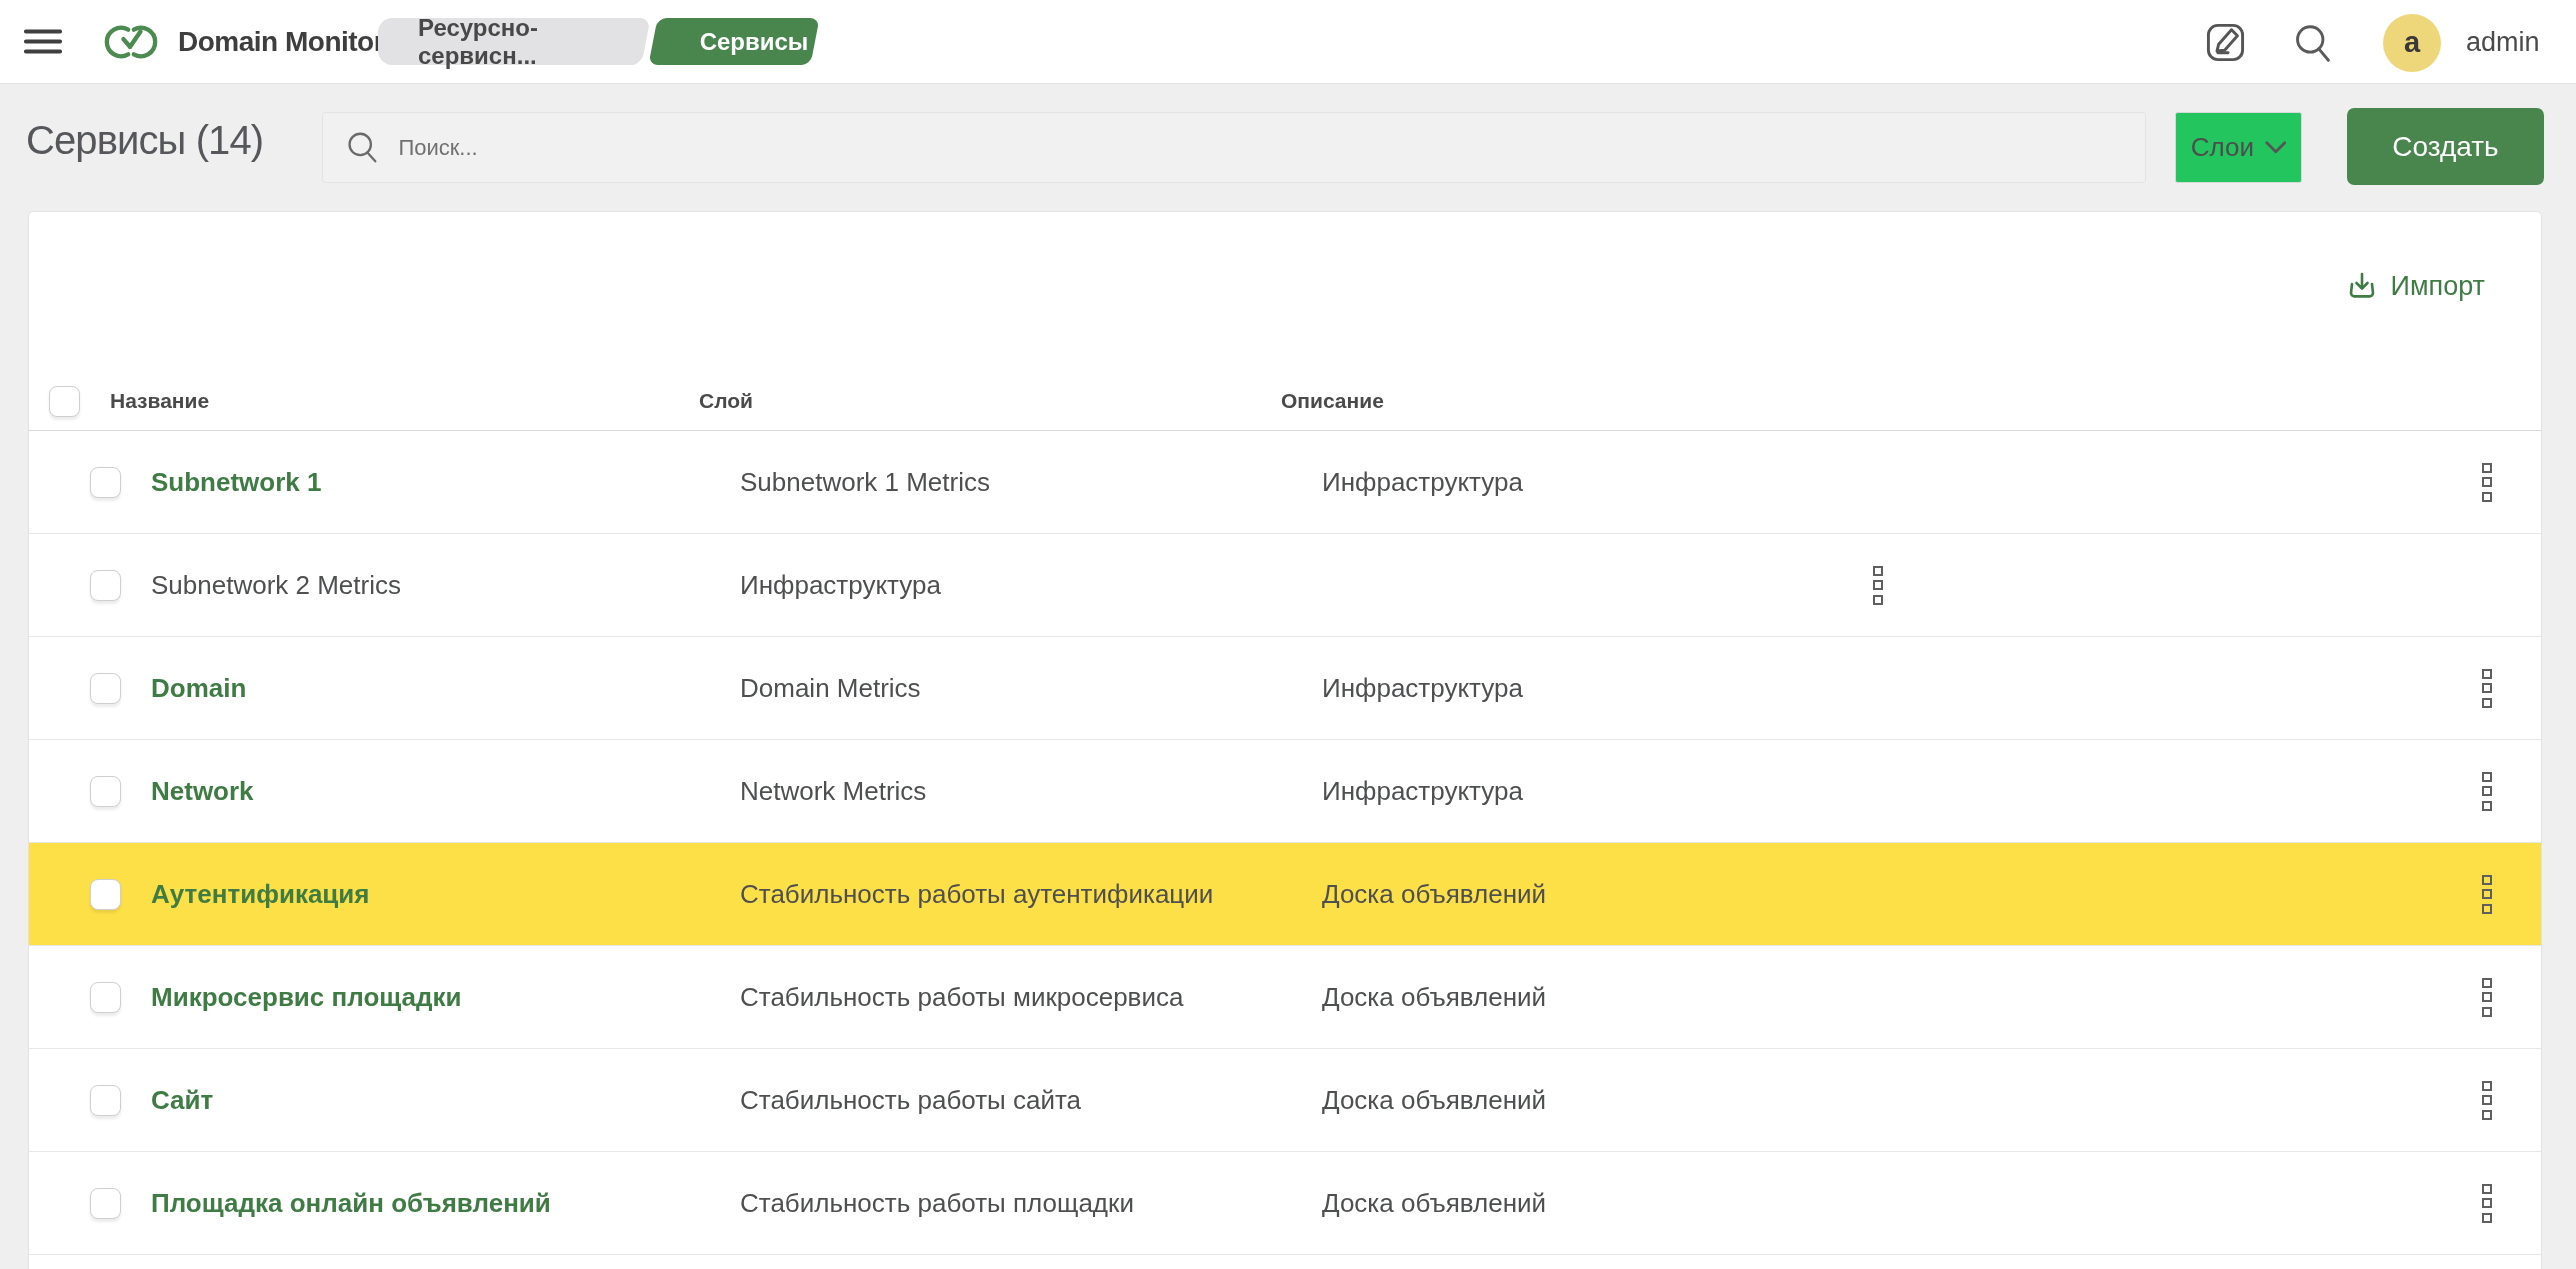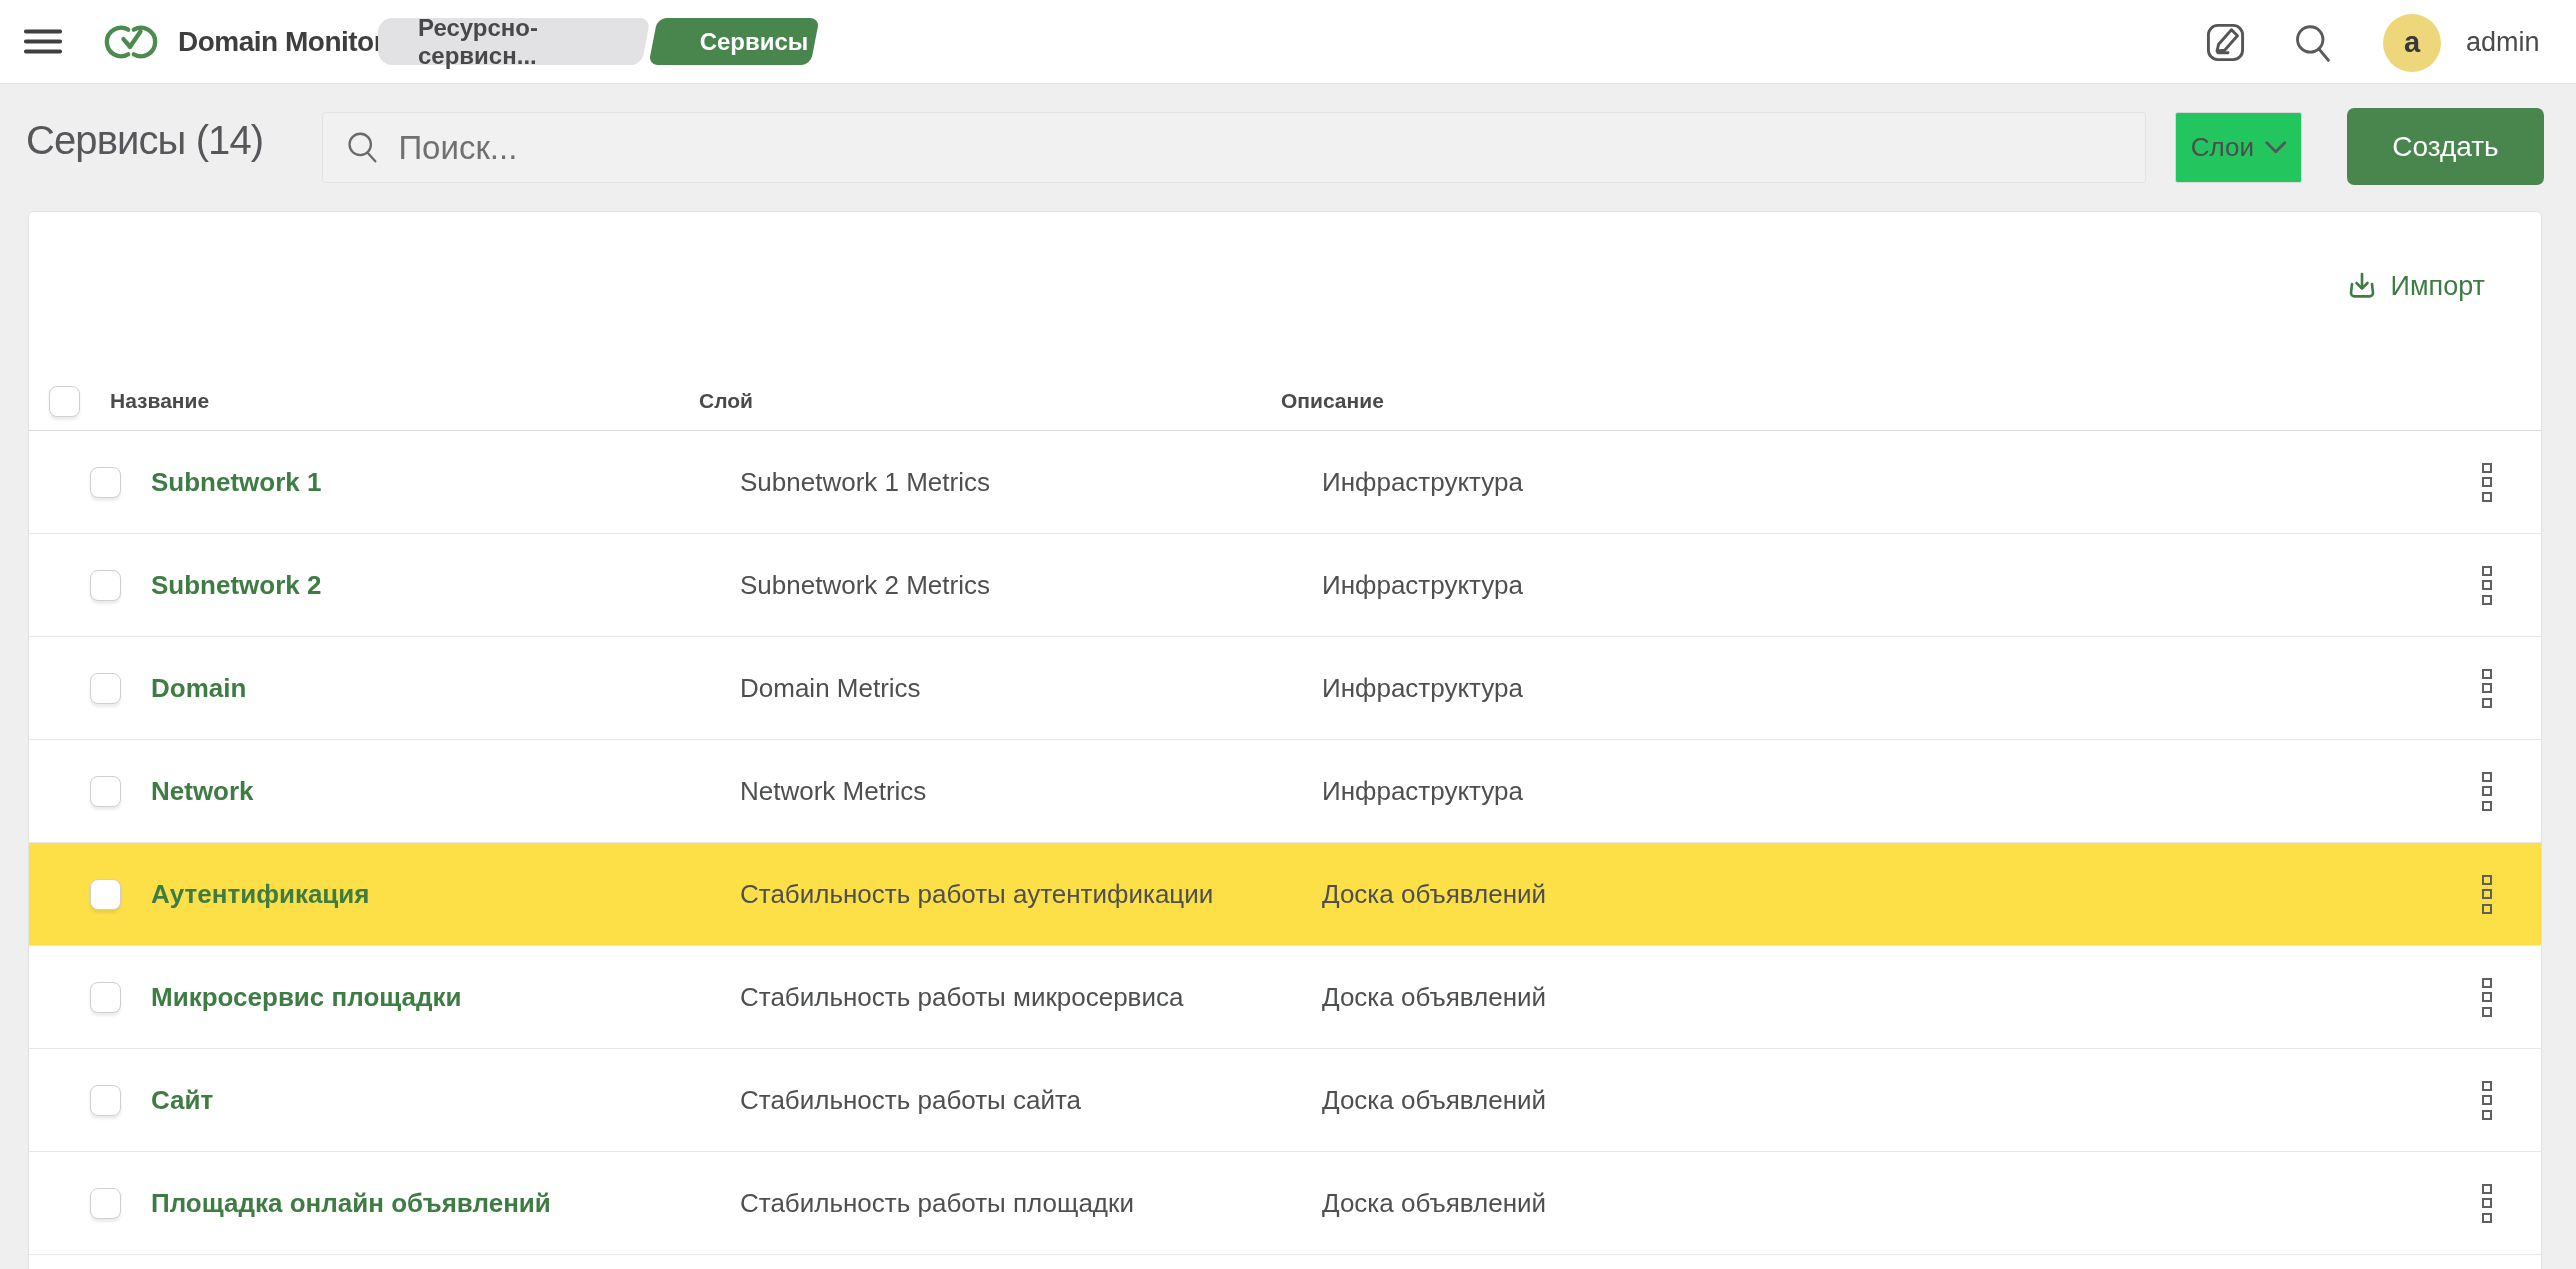--- a/index.html
+++ b/index.html
@@ -41,21 +41,21 @@
 
   
   .page-header { position:absolute; left:0; top:84px; width:100%; height:127px; }
   .page-title { position:absolute; left:26px; top:34px; font-size:40px; font-weight:400;
                 color:#56575a; letter-spacing:-0.9px; }
   .searchbox { position:absolute; left:322px; top:28px; width:1824px; height:71px;
                background:#f1f1f2; border:1.8px solid #e3e3e4; border-radius:3.6px;
                display:flex; align-items:center; padding-left:23.4px; }
   .searchbox svg { flex:0 0 auto; margin-right:20px; }
   .searchbox input { flex:1; border:none; outline:none; background:transparent;
-                     font-family:inherit; font-size:33px; color:#7f1d1d; }
+                     font-family:inherit; font-size:22px; color:#7f1d1d; }
   .searchbox input::placeholder { color:#707070; opacity:1; }
   .layers-btn { position:absolute; left:2175px; top:28px; width:127px; height:71px;
                 background:#22c55e; border:1.8px solid #d8d8d8; border-radius:2.7px;
                 display:flex; align-items:center; justify-content:center; gap:10.8px;
                 font-family:inherit; font-size:26px; color:#4d4d4d; cursor:pointer; }
   .create-btn { position:absolute; left:2347px; top:24px; width:197px; height:77px;
                 background:var(--accent,#49864e); border:none; border-radius:7.2px;
                 font-family:inherit; font-size:28px; color:#ffffff; cursor:pointer; }
 
   
@@ -175,21 +175,20 @@
         <span class="kebab">
           <i></i>
             <i></i>
             <i></i>
         </span>
       </div>
 
       <div class="row">
         <span class="checkbox"></span>
         <span></span>
-        <a class="cell name">Subnetwork 2</a>
         <span class="cell">Subnetwork 2 Metrics</span>
         <span class="cell">Инфраструктура</span>
         <span class="kebab">
           <i></i>
             <i></i>
             <i></i>
         </span>
       </div>
 
       <div class="row">

